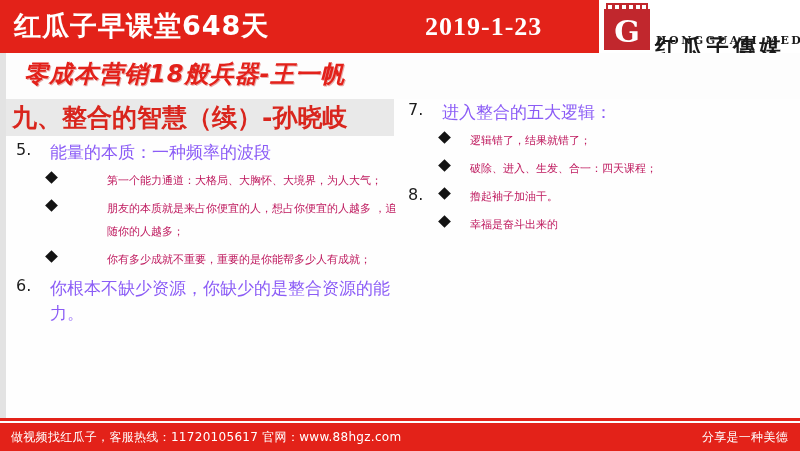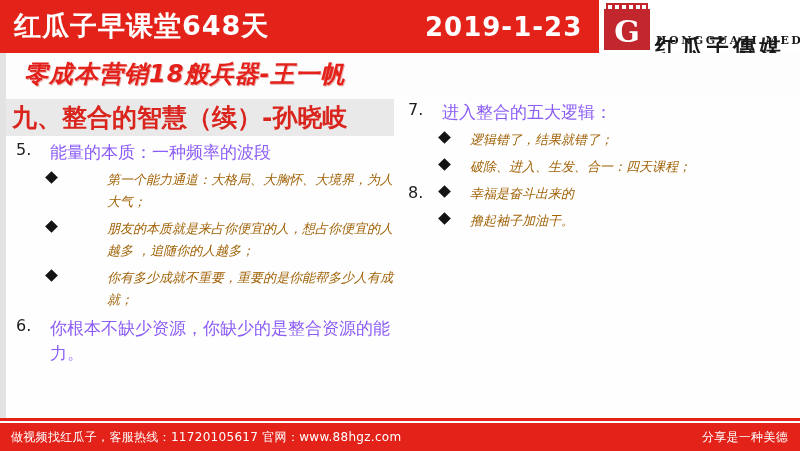--- a/index.html
+++ b/index.html
@@ -18,21 +18,21 @@
   .header{position:absolute;left:0;top:0;width:800px;height:48px;}
   .header-red{position:absolute;left:0;top:0;width:599px;height:53px;background:#e32219;}
   .header-title{
     position:absolute;left:14px;top:6px;
     font-size:27px;font-weight:bold;color:#ffffff;
     letter-spacing:1px;line-height:40px;white-space:nowrap;
   }
   .header-date{
     position:absolute;left:425px;top:7px;
     font-size:26px;font-weight:bold;color:#ffffff;
-    letter-spacing:1px;line-height:40px;white-space:nowrap;
+    letter-spacing:1px;line-height:40px;white-space:nowrap;font-family:Liberation Serif, serif;
   }
   .header-white{position:absolute;left:599px;top:0;width:201px;height:53px;background:#ffffff;}
 
   
   .logo{position:absolute;left:604px;top:3px;width:46px;height:47px;}
   .logo-body{position:absolute;left:0;top:6px;width:46px;height:41px;background:#c1272d;}
   .logo-strip{position:absolute;left:2px;top:0px;width:42px;height:11px;background:#c1272d;}
   .logo-hole{position:absolute;top:2px;width:4px;height:7px;background:#ffffff;}
   .logo-g{
     position:absolute;left:8px;top:13px;width:30px;height:31px;
@@ -84,21 +84,21 @@
   }
 
   .bullets{margin:2px 0 4px 0;padding:0;list-style:none;}
   .bullet{position:relative;padding-left:101px;margin-bottom:5px;}
   .bullet .diamond{
     position:absolute;left:41px;top:4px;
     width:9px;height:9px;background:#131313;
     transform:rotate(45deg);
   }
   .bullet .btext{
-    font-size:13px;color:#a16207;line-height:22px;letter-spacing:0px;font-style:italic;
+    font-size:11px;color:#be185d;line-height:22px;letter-spacing:0px;
   }
 
   .col-right .num-item .num{left:8px;}
   .col-right .num-item .num-text{margin-left:42px;}
   .col-right .bullet{padding-left:70px;}
   .col-right .bullet .diamond{left:40px;}
 
   
   .slogan{
     position:absolute;left:430px;top:330px;
@@ -198,25 +198,25 @@
         <span class="btext">破除、进入、生发、合一：四天课程；</span>
       </li>
     </ul>
 
     <div class="num-item">
       <span class="num">8.</span>
     </div>
     <ul class="bullets">
       <li class="bullet">
         <span class="diamond"></span>
+        <span class="btext">撸起袖子加油干。</span>
+      </li>
+      <li class="bullet">
+        <span class="diamond"></span>
         <span class="btext">幸福是奋斗出来的</span>
-      </li>
-      <li class="bullet">
-        <span class="diamond"></span>
-        <span class="btext">撸起袖子加油干。</span>
       </li>
     </ul>
 
   </div>
 
 
   <div class="footer-rule"></div>
   <div class="footer"></div>
   <div class="footer-left">做视频找红瓜子，客服热线：11720105617  官网：www.88hgz.com</div>
   <div class="footer-right">分享是一种美德</div>

